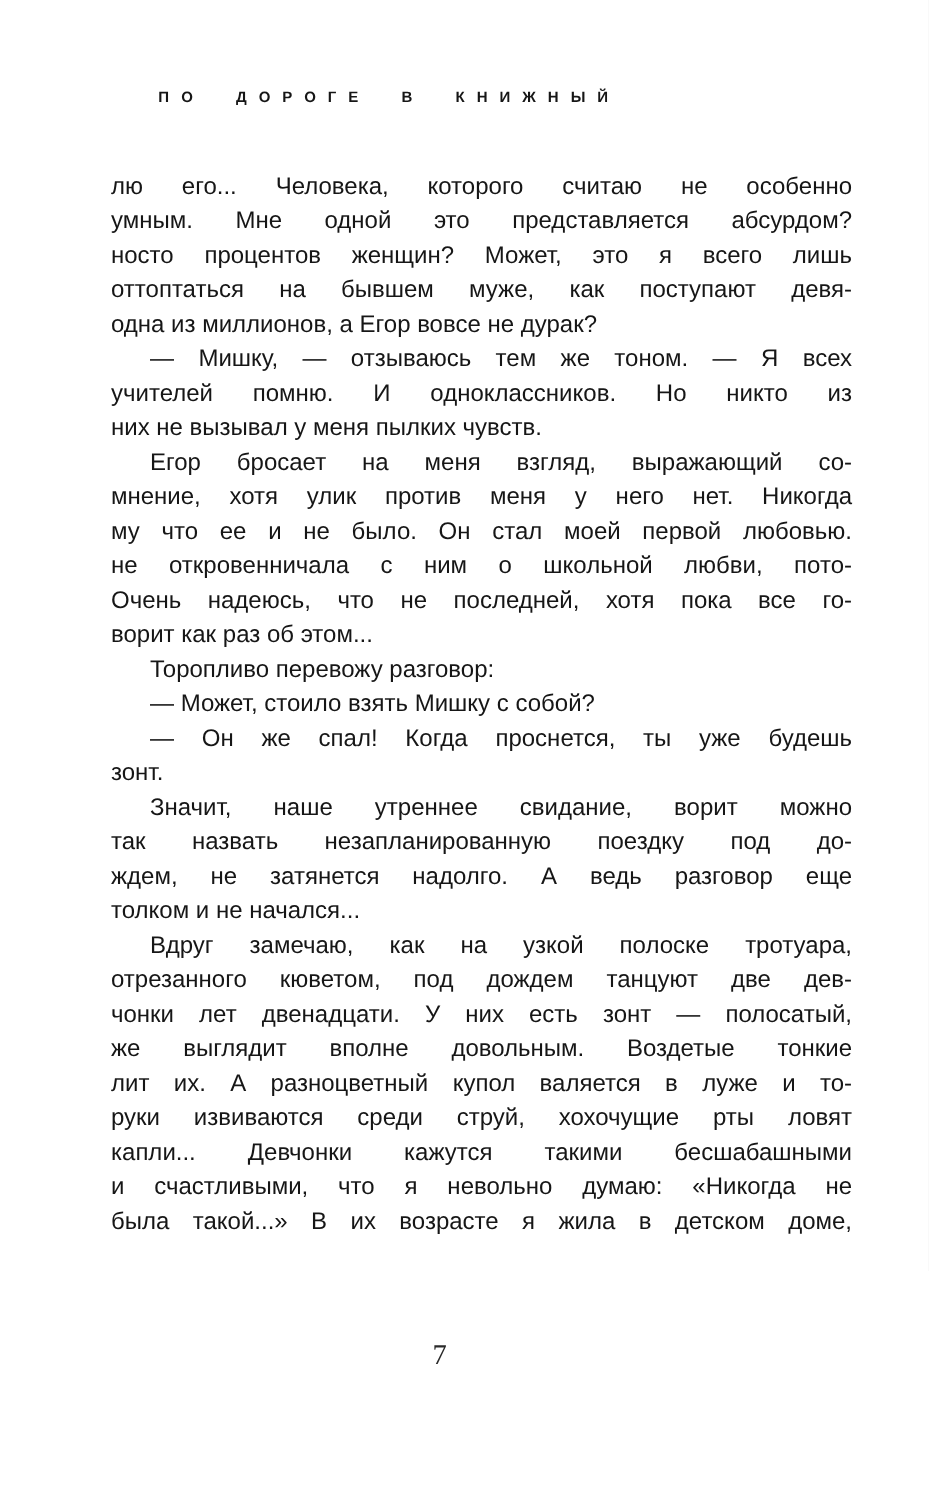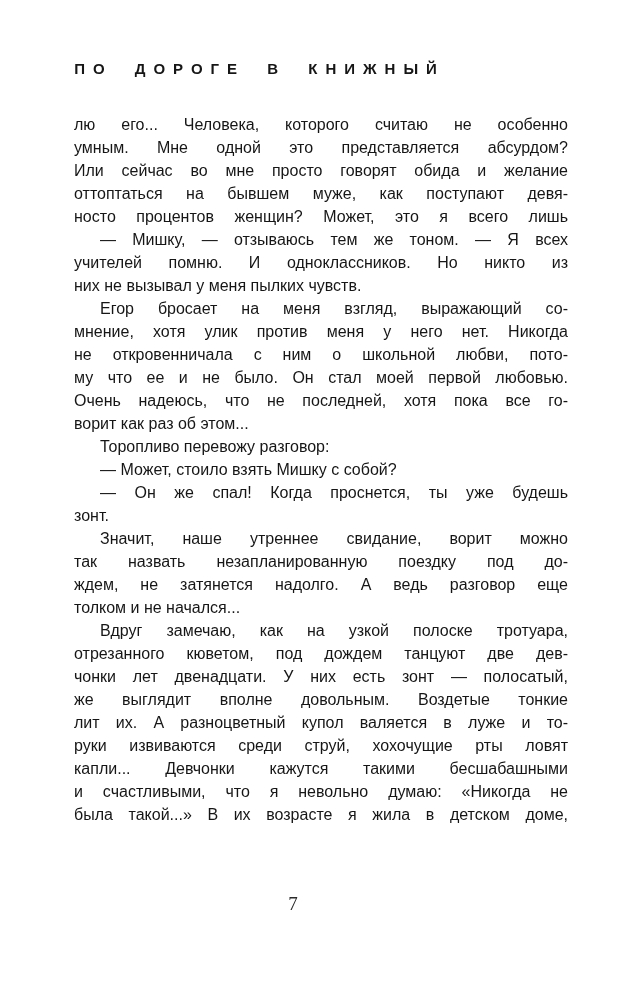--- a/index.html
+++ b/index.html
@@ -13,21 +13,21 @@
     overflow: hidden;
   }
   .running-head {
     position: absolute;
     top: 60px;
     left: 0;
     width: 519px;
     text-align: center;
     font-family: "Liberation Sans", sans-serif;
     font-weight: 700;
-    font-size: 15px;
+    font-size: 10px;
     letter-spacing: 8px;
     word-spacing: 10px;
     color: #161616;
     white-space: nowrap;
   }
   .text-block {
     position: absolute;
     left: 74px;
     top: 113px;
     width: 494px;
@@ -59,34 +59,34 @@
 </head>
 <body>
 
 <div class="page">
   <div class="running-head">ПО ДОРОГЕ В КНИЖНЫЙ</div>
 
   <div class="text-block">
       <div class="paragraph">
         <div class="line">лю его... Человека, которого считаю не особенно</div>
         <div class="line">умным. Мне одной это представляется абсурдом?</div>
-        <div class="line">Или сейчас во мне просто говорят обида и желание</div>
+        <div class="line">носто процентов женщин? Может, это я всего лишь</div>
         <div class="line">оттоптаться на бывшем муже, как поступают девя-</div>
-        <div class="line">носто процентов женщин? Может, это я всего лишь</div>
+        <div class="line flush">одна из миллионов, а Егор вовсе не дурак?</div>
       </div>
       <div class="paragraph">
         <div class="line indent">— Мишку, — отзываюсь тем же тоном. — Я всех</div>
         <div class="line">учителей помню. И одноклассников. Но никто из</div>
         <div class="line flush">них не вызывал у меня пылких чувств.</div>
       </div>
       <div class="paragraph">
         <div class="line indent">Егор бросает на меня взгляд, выражающий со-</div>
         <div class="line">мнение, хотя улик против меня у него нет. Никогда</div>
+        <div class="line">му что ее и не было. Он стал моей первой любовью.</div>
         <div class="line">не откровенничала с ним о школьной любви, пото-</div>
-        <div class="line">му что ее и не было. Он стал моей первой любовью.</div>
         <div class="line">Очень надеюсь, что не последней, хотя пока все го-</div>
         <div class="line flush">ворит как раз об этом...</div>
       </div>
       <div class="paragraph">
         <div class="line indent flush">Торопливо перевожу разговор:</div>
       </div>
       <div class="paragraph">
         <div class="line indent flush">— Может, стоило взять Мишку с собой?</div>
       </div>
       <div class="paragraph">

